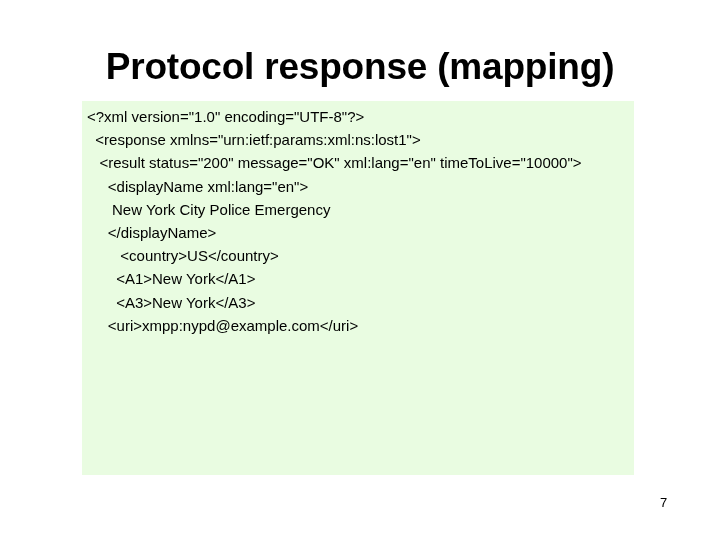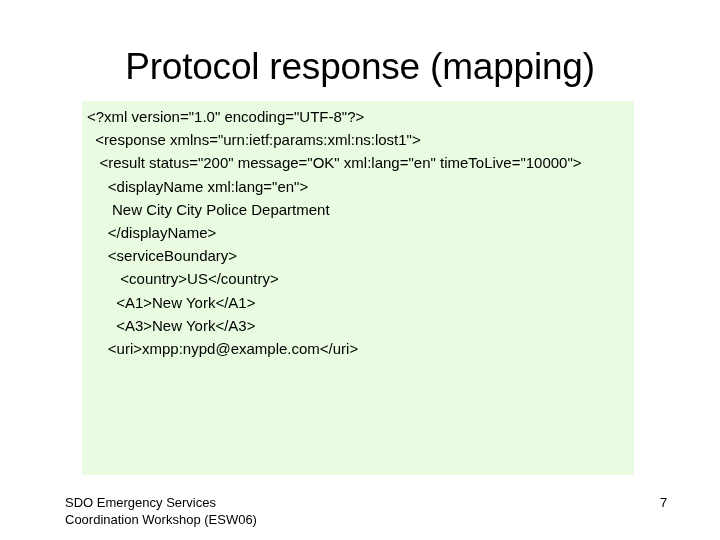--- a/index.html
+++ b/index.html
@@ -26,21 +26,21 @@
   }
 
   
   #slide-title {
     position: absolute;
     left: 0;
     top: 44px;
     width: 720px;
     text-align: center;
     font-size: 37px;
-    font-weight: normal;
+    font-weight: bold;
     line-height: 46px;
     color: #000000;
     letter-spacing: -0.2px;
     white-space: nowrap;
   }
 
   
   #code-block {
     position: absolute;
     left: 82px;
@@ -91,27 +91,24 @@
 <div id="slide">
 
   <div id="slide-title">Protocol response (mapping)</div>
 
   <div id="code-block">
 
   <div class="code-line">&lt;?xml version="1.0" encoding="UTF-8"?&gt;</div>
       <div class="code-line">  &lt;response xmlns="urn:ietf:params:xml:ns:lost1"&gt;</div>
       <div class="code-line">   &lt;result status="200" message="OK" xml:lang="en" timeToLive="10000"&gt;</div>
       <div class="code-line">     &lt;displayName xml:lang="en"&gt;</div>
-      <div class="code-line">      New City City Police Department</div>
+      <div class="code-line">      New York City Police Emergency</div>
       <div class="code-line">     &lt;/displayName&gt;</div>
-      <div class="code-line">     &lt;serviceBoundary&gt;</div>
       <div class="code-line">        &lt;country&gt;US&lt;/country&gt;</div>
       <div class="code-line">       &lt;A1&gt;New York&lt;/A1&gt;</div>
       <div class="code-line">       &lt;A3&gt;New York&lt;/A3&gt;</div>
       <div class="code-line">     &lt;uri&gt;xmpp:nypd@example.com&lt;/uri&gt;</div>
     </div>
 
-  <div id="footer-text">SDO Emergency Services
-Coordination Workshop (ESW06)</div>
 
   <div id="page-number">7</div>
 
 </div>
 
 </body></html>

